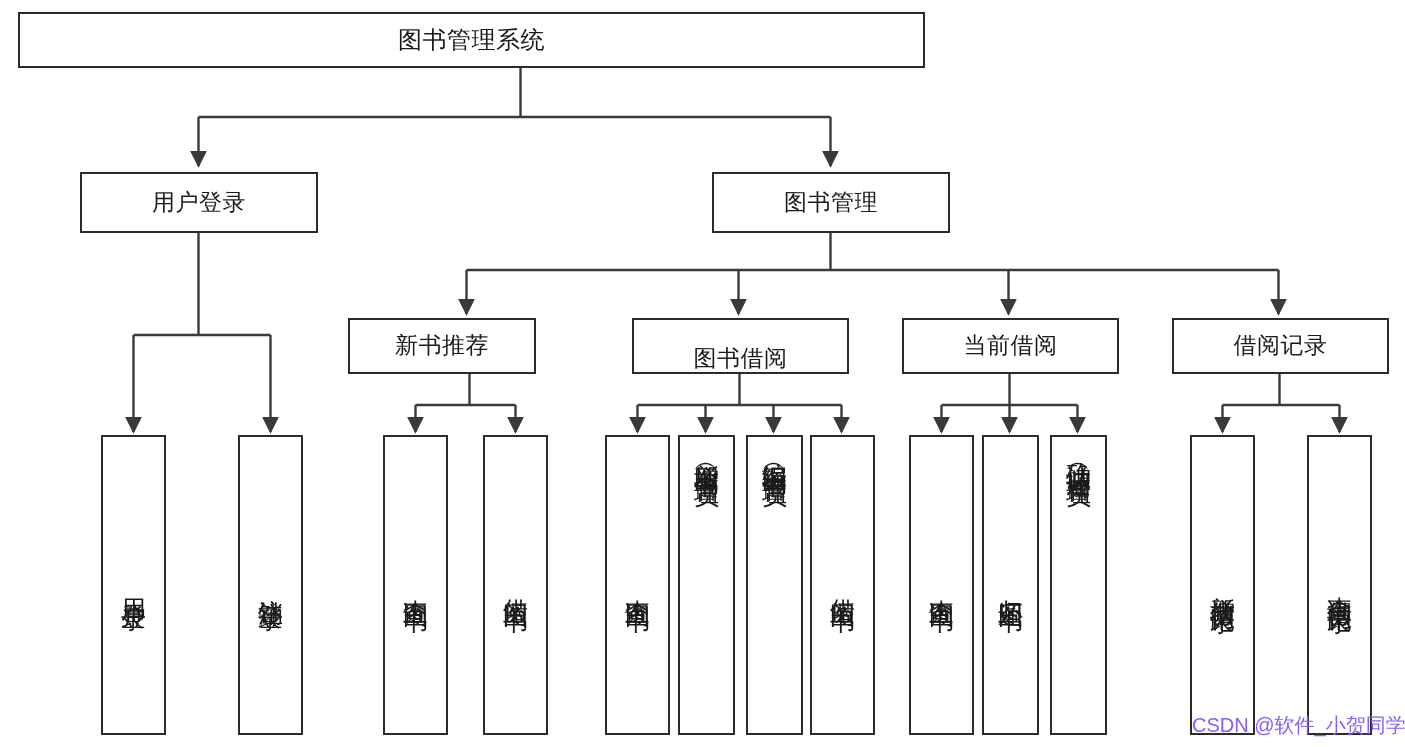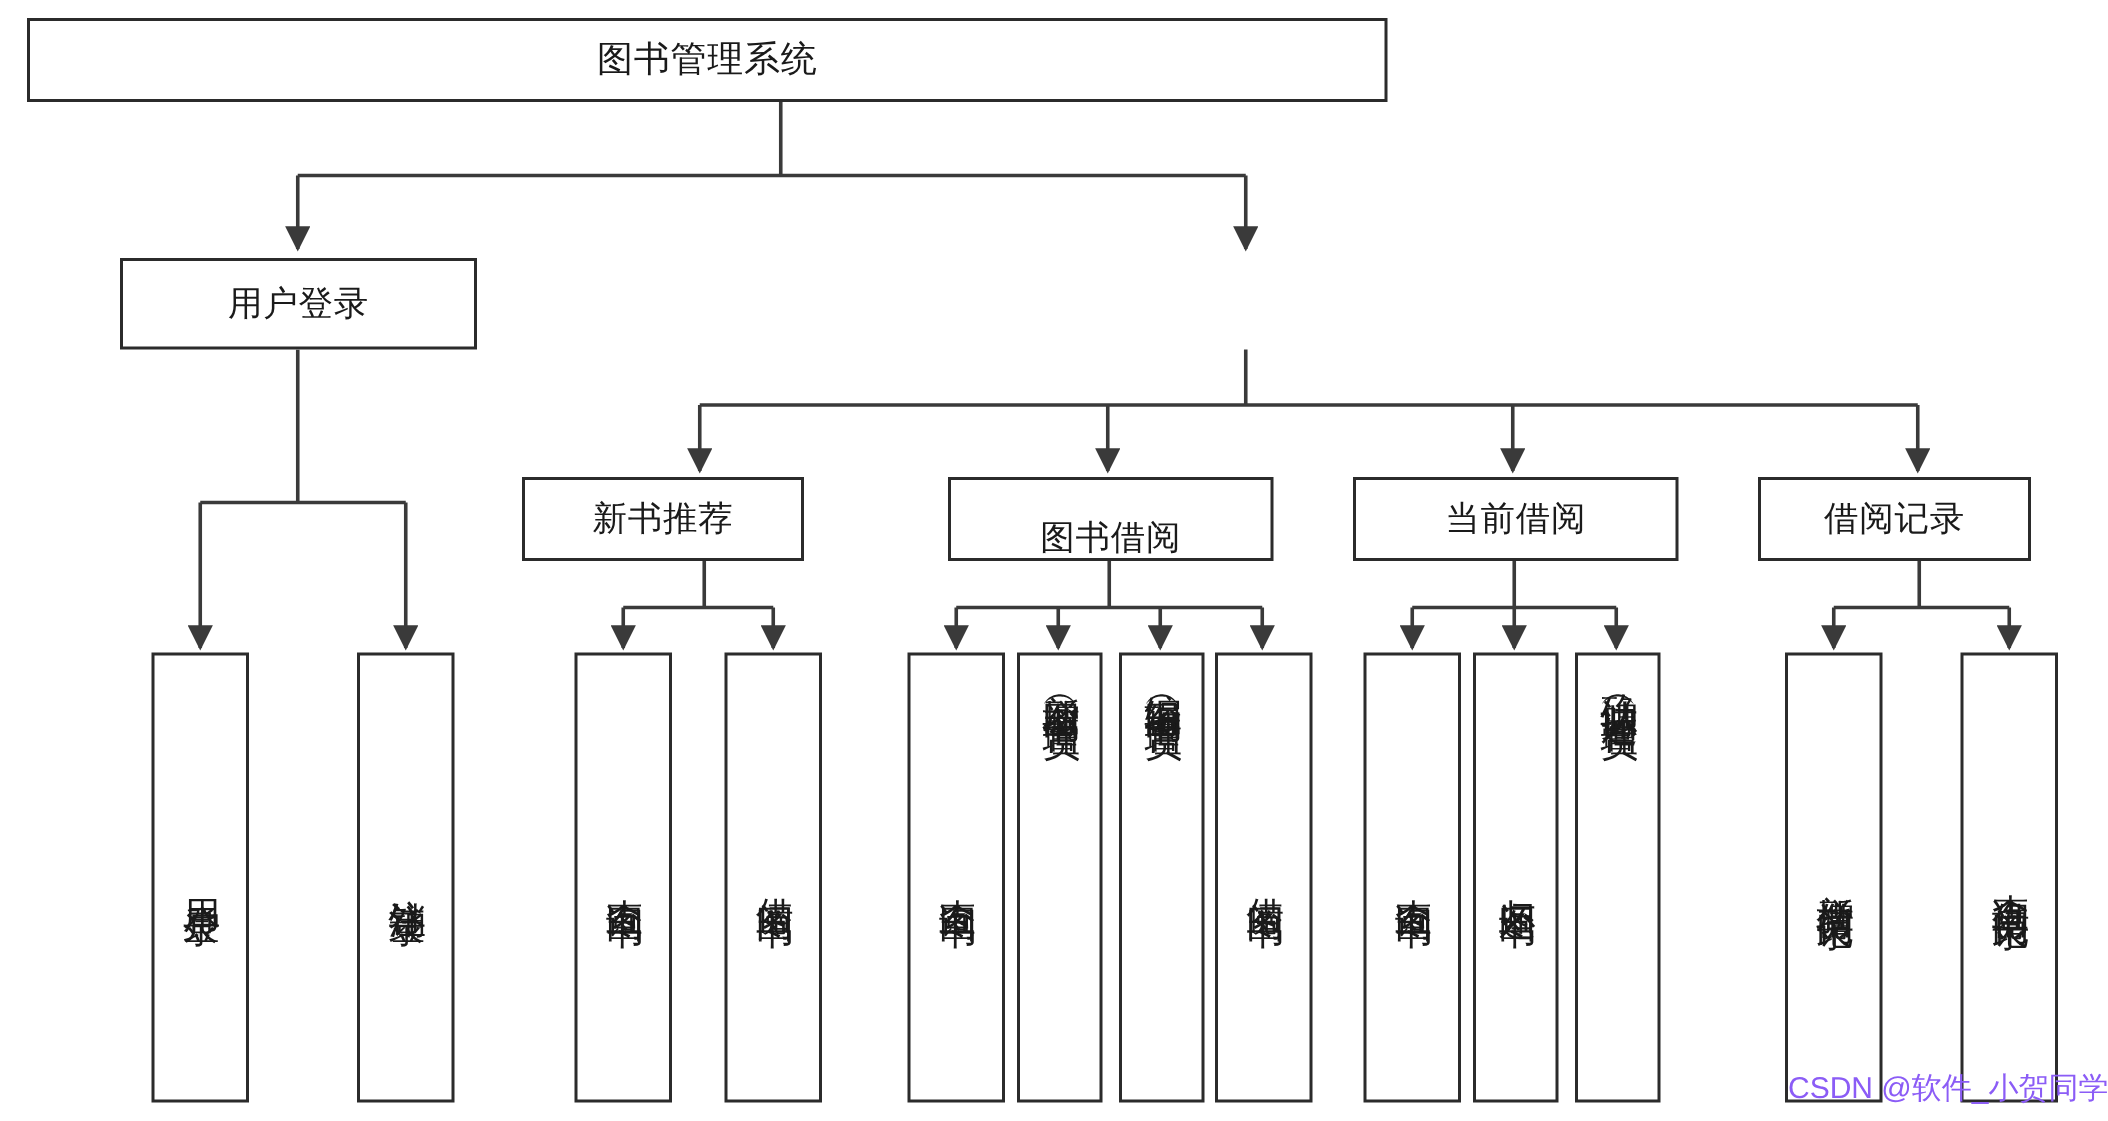--- a/index.html
+++ b/index.html
@@ -137,31 +137,34 @@
     </g>
   </svg>
 
   <div class="node horiz root" style="left:18px; top:12px; width:907px; height:56px;">
     <span class="label">图书管理系统</span>
   </div>
 
   <div class="node horiz" style="left:80px; top:172px; width:238px; height:61px;">
     <span class="label">用户登录</span>
   </div>
+  <div class="node horiz" style="left:712px; top:172px; width:238px; height:61px;">
+    <span class="label">图书管理</span>
+  </div>
 
   <div class="node horiz" style="left:348px; top:318px; width:188px; height:56px;">
     <span class="label">新书推荐</span>
   </div>
   <div class="node horiz" style="left:632px; top:318px; width:217px; height:56px;align-items:flex-end;">
     <span class="label">图书借阅</span>
   </div>
   <div class="node horiz" style="left:902px; top:318px; width:217px; height:56px;">
     <span class="label">当前借阅</span>
   </div>
-  <div class="node horiz" style="left:1172px; top:318px; width:182px; height:56px;">
+  <div class="node horiz" style="left:1172px; top:318px; width:217px; height:56px;">
     <span class="label">借阅记录</span>
   </div>
 
   <div class="node leaf center" style="left:101px; top:435px; width:65px; height:300px;">
     <span class="label">用户登录</span>
   </div>
   <div class="node leaf center" style="left:238px; top:435px; width:65px; height:300px;">
     <span class="label">注销登录</span>
   </div>
 

